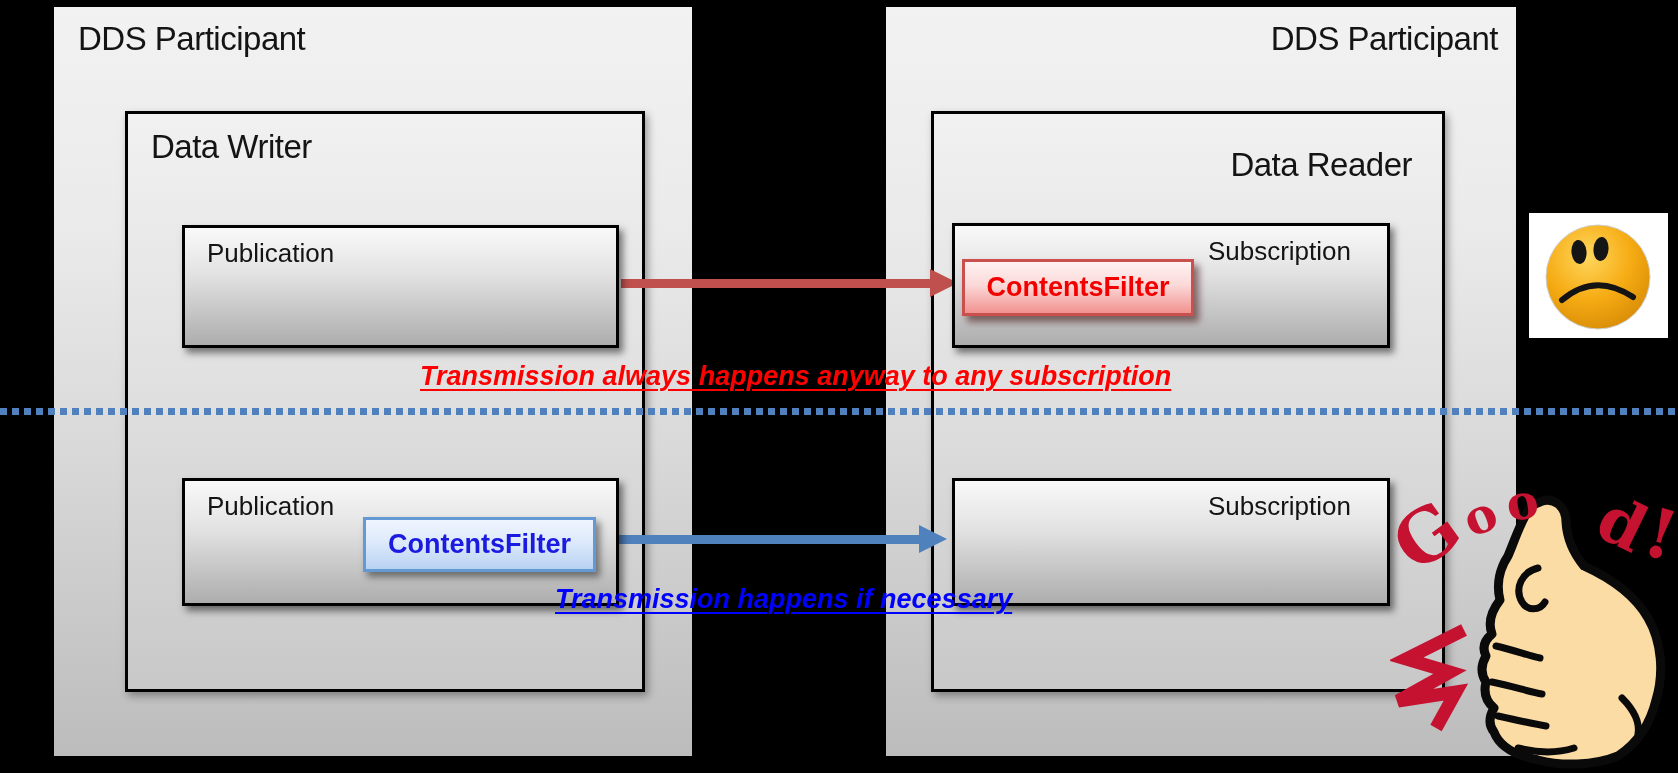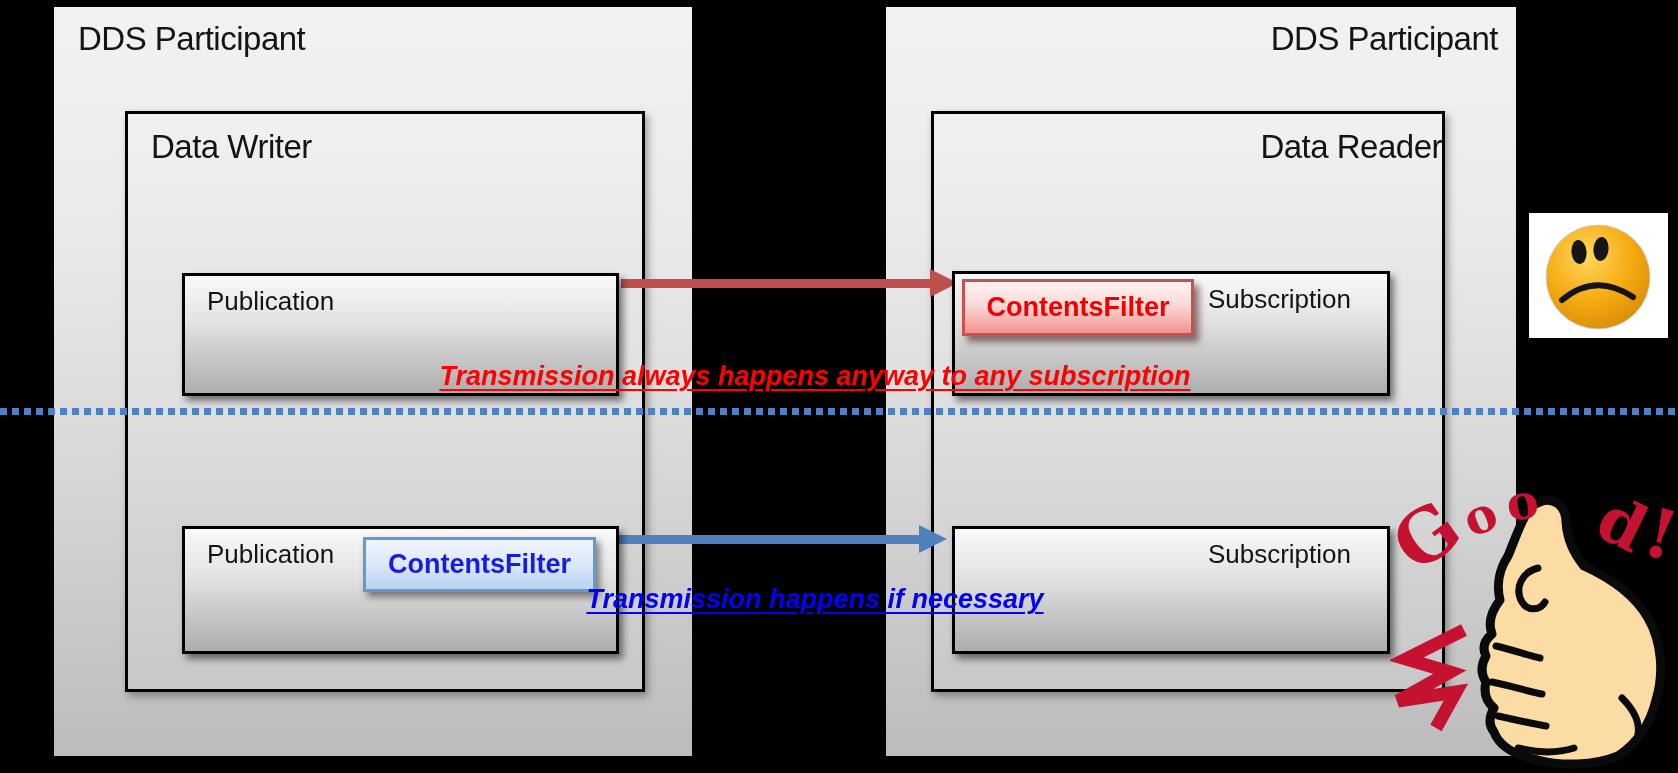--- a/index.html
+++ b/index.html
@@ -17,27 +17,27 @@
 
   
   .node-box{position:absolute;border:3px solid #000;
             background:linear-gradient(180deg,#f2f1f2 0%,#e2e1e2 45%,#c9c8c9 100%);
             box-shadow:3px 4px 8px rgba(0,0,0,.35);}
   .node-title{position:absolute;top:14px;font-size:33px;color:#141414;letter-spacing:-.5px;white-space:nowrap;}
 
   
   .endpoint{position:absolute;border:3px solid #000;
             background:linear-gradient(180deg,#f9f9f9 0%,#e3e2e3 40%,#aeadae 100%);
-            box-shadow:4px 5px 7px rgba(0,0,0,.5);margin-top:48px;}
+            box-shadow:4px 5px 7px rgba(0,0,0,.5);}
   .endpoint-label{position:absolute;top:10px;font-size:26px;color:#141414;white-space:nowrap;}
   .endpoint-label.lft{left:22px;} .endpoint-label.rgt{right:36px;}
 
   
   .cfilter{position:absolute;display:flex;align-items:center;justify-content:center;
-           font-size:27px;font-weight:bold;white-space:nowrap;margin-top:20px;}
+           font-size:27px;font-weight:bold;white-space:nowrap;}
   .cfilter.red{border:3px solid #c9504c;color:var(--cf-red-text,#f20000);
            background:linear-gradient(180deg,#fef2f2 0%,#fbd9d8 45%,#f1928f 100%);
            box-shadow:5px 6px 7px rgba(60,10,10,.55);}
   .cfilter.blue{border:3px solid #649ad3;color:var(--cf-blue-text,#1b1be0);
            background:linear-gradient(180deg,#f0f5fe 0%,#ddeafb 45%,#b9d2f2 100%);
            box-shadow:4px 5px 7px rgba(0,0,0,.45);}
 
   
   .shaft{position:absolute;height:9px;}
   .head{position:absolute;width:0;height:0;border-top:14px solid transparent;border-bottom:14px solid transparent;}
@@ -45,21 +45,21 @@
   .red  .head{border-left:28px solid var(--red-accent,#c0504d);}
   .blue .shaft{background:var(--blue-accent,#4f81bd);}
   .blue .head{border-left:28px solid var(--blue-accent,#4f81bd);}
 
   
   .dotted-line{position:absolute;left:0;top:408px;width:1678px;height:7px;z-index:6;
       background:repeating-linear-gradient(90deg,var(--dotted,#4e81bd) 0px,var(--dotted,#4e81bd) 7px,transparent 7px,transparent 12px);}
 
   
   .caption{position:absolute;font-size:27px;font-weight:bold;font-style:italic;
-           text-align:center;text-decoration:underline;text-decoration-thickness:2px;
+           text-decoration:underline;text-decoration-thickness:2px;
            text-underline-offset:4px;z-index:6;white-space:nowrap;}
   .caption.red-c{left:420px;top:361px;width:790px;color:var(--caption-red,#ff0000);}
   .caption.blue-c{left:555px;top:584px;width:520px;color:var(--caption-blue,#0000ff);}
 
   
   .sadface-box{position:absolute;left:1529px;top:213px;width:139px;height:125px;background:#fff;z-index:7;}
 
   
   .good-svg{position:absolute;left:1390px;top:460px;width:288px;height:313px;z-index:7;}
   .good-letter{position:absolute;font-family:"DejaVu Serif",serif;font-weight:bold;
@@ -90,21 +90,21 @@
     <div class="endpoint-label lft">Publication</div>
   </div>
   <div class="cfilter blue z3" style="left:363px;top:517px;width:227px;height:49px;">
     <span>ContentsFilter</span>
   </div>
 
   <div class="panel right">
     <div class="panel-title">DDS Participant</div>
   </div>
   <div class="node-box" style="left:931px;top:111px;width:508px;height:575px;">
-    <div class="node-title" style="right:0;">Data Reader</div>
+    <div class="node-title" style="right:30px;margin-top:18px;">Data Reader</div>
   </div>
   <div class="endpoint z2" style="left:952px;top:223px;width:432px;height:119px;">
     <div class="endpoint-label rgt">Subscription</div>
   </div>
   <div class="endpoint z2" style="left:952px;top:478px;width:432px;height:122px;">
     <div class="endpoint-label rgt">Subscription</div>
   </div>
   <div class="cfilter red z3" style="left:962px;top:259px;width:226px;height:51px;">
     <span>ContentsFilter</span>
   </div>

